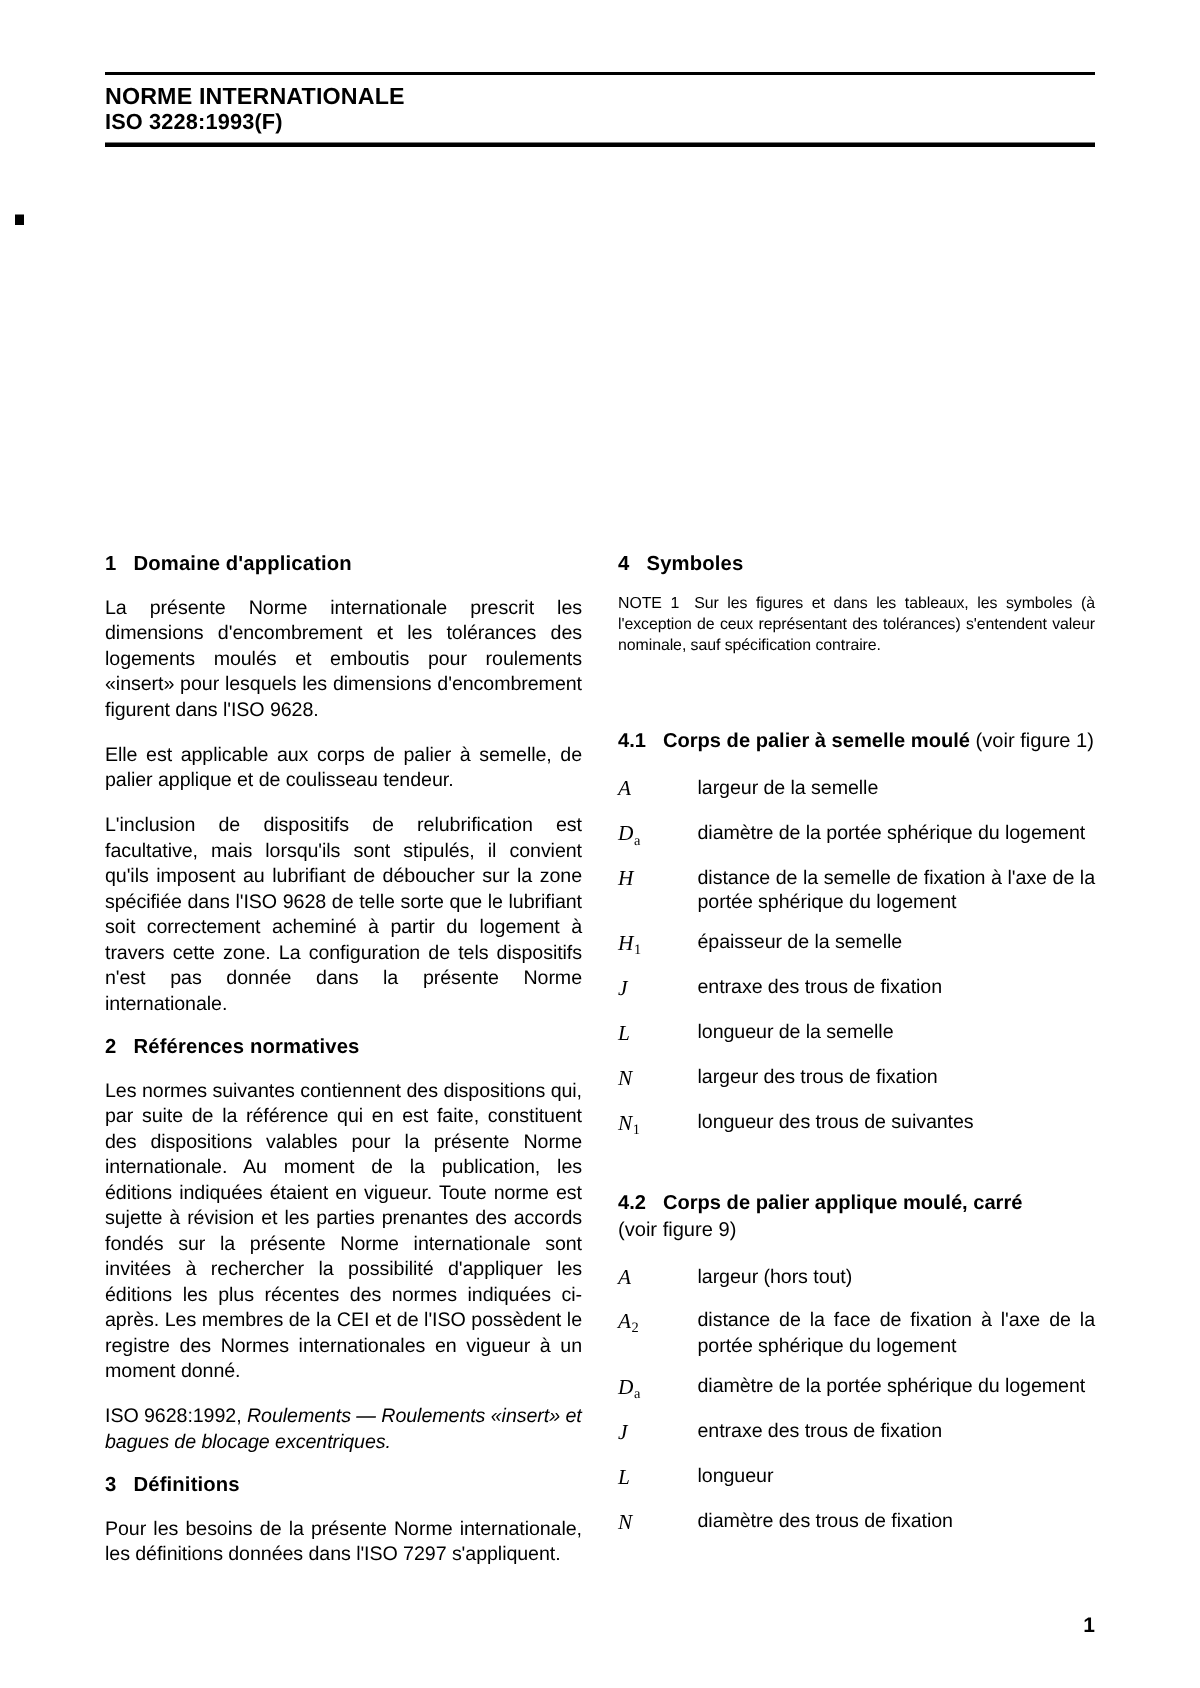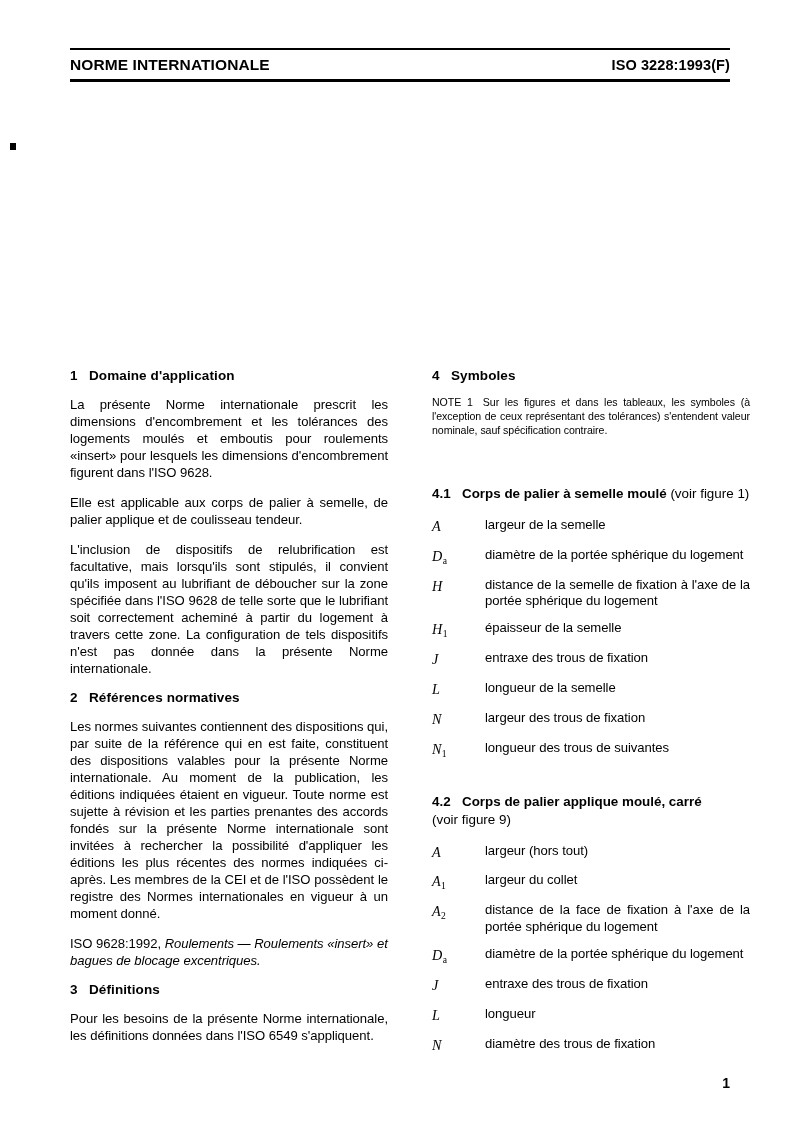--- a/index.html
+++ b/index.html
@@ -48,20 +48,21 @@
   .rule-thick {
     height: 3px;
     background: #000;
     width: 100%;
   }
   .header-row {
     display: flex;
     justify-content: space-between;
     align-items: baseline;
     padding: 6px 0 5px 0;
+    flex-direction: column;
   }
   .header-left {
     font-size: 15.5px;
     font-weight: bold;
     letter-spacing: 0.1px;
   }
   .header-right {
     font-size: 14.5px;
     font-weight: bold;
     letter-spacing: 0.1px;
@@ -86,21 +87,21 @@
     top: 368px;
     width: 660px;
     height: 700px;
   }
   .col {
     position: absolute;
     top: 0;
     width: 318px;
   }
   .col-left  { left: 0; }
-  .col-right { left: 362px; }
+  .col-right { left: 342px; }
 
   h2.section {
     font-size: 13.5px;
     font-weight: bold;
     margin: 0 0 13px 0;
     letter-spacing: 0.1px;
   }
   h2.section .num {
     display: inline-block;
     min-width: 19px;
@@ -233,21 +234,21 @@
 
       <p class="body">Les normes suivantes contiennent des dispositions qui, par suite de la référence qui en est faite, constituent des dispositions valables pour la présente Norme internationale. Au moment de la publication, les éditions indiquées étaient en vigueur. Toute norme est sujette à révision et les parties prenantes des accords fondés sur la présente Norme internationale sont invitées à rechercher la possibilité d'appliquer les éditions les plus récentes des normes indiquées ci-après. Les membres de la CEI et de l'ISO possèdent le registre des Normes internationales en vigueur à un moment donné.</p>
 
 
       <p class="ref"><span>ISO 9628:1992, </span><i>Roulements — Roulements «insert» et bagues de blocage excentriques.</i></p>
 
       <h2 class="section sec-gap">
         <span class="num">3</span><span>Définitions</span>
       </h2>
 
-      <p class="body last">Pour les besoins de la présente Norme internationale, les définitions données dans l'ISO 6549 s'appliquent.</p>
+      <p class="body last">Pour les besoins de la présente Norme internationale, les définitions données dans l'ISO 7297 s'appliquent.</p>
     </div>
 
     <div class="col col-right">
 
       <h2 class="section">
         <span class="num">4</span><span>Symboles</span>
       </h2>
 
       <p class="note"><span class="note-label">NOTE 1</span><span>Sur les figures et dans les tableaux, les symboles (à l'exception de ceux représentant des tolérances) s'entendent valeur nominale, sauf spécification contraire.</span></p>
 
@@ -294,24 +295,20 @@
 
       <div class="block-gap"></div>
 
       <p class="subsec"><span class="num">4.2</span><b>Corps de palier applique moulé, carré</b><br><span class="paren">(voir figure 9)</span></p>
 
       <table class="symbols">
         <tbody>
           <tr>
             <td class="sym"><span>A</span></td>
             <td class="desc">largeur (hors tout)</td>
-          </tr>
-          <tr>
-            <td class="sym"><span>A</span><sub>1</sub></td>
-            <td class="desc">largeur du collet</td>
           </tr>
           <tr class="wide">
             <td class="sym"><span>A</span><sub>2</sub></td>
             <td class="desc">distance de la face de fixation à l'axe de la portée sphérique du logement</td>
           </tr>
           <tr>
             <td class="sym"><span>D</span><sub>a</sub></td>
             <td class="desc">diamètre de la portée sphérique du logement</td>
           </tr>
           <tr>

